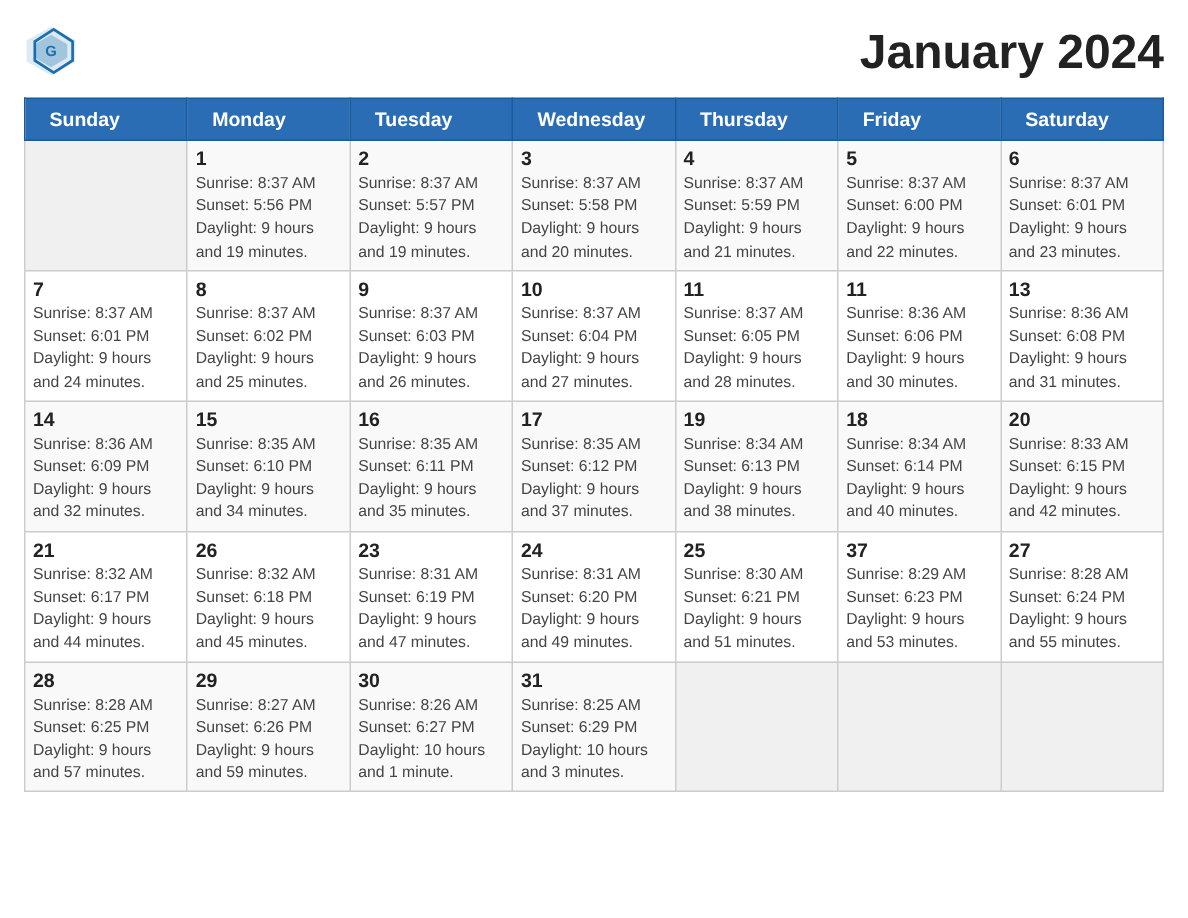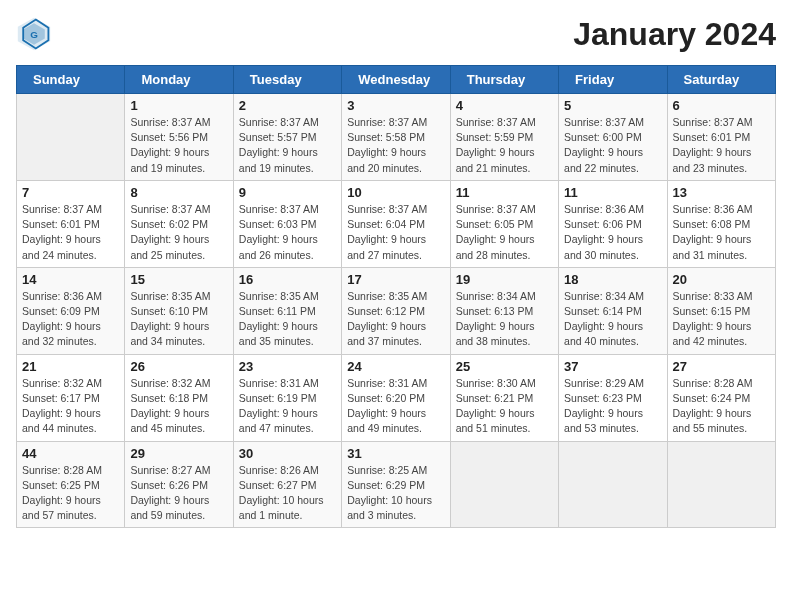--- a/index.html
+++ b/index.html
@@ -224,21 +224,21 @@
           <span class="day-number">37</span>
           <div class="day-info">Sunrise: 8:29 AM<br>Sunset: 6:23 PM<br>Daylight: 9 hours<br>and 53 minutes.</div>
         </td>
         <td>
           <span class="day-number">27</span>
           <div class="day-info">Sunrise: 8:28 AM<br>Sunset: 6:24 PM<br>Daylight: 9 hours<br>and 55 minutes.</div>
         </td>
       </tr>
       <tr>
         <td>
-          <span class="day-number">44</span>
+          <span class="day-number">28</span>
           <div class="day-info">Sunrise: 8:28 AM<br>Sunset: 6:25 PM<br>Daylight: 9 hours<br>and 57 minutes.</div>
         </td>
         <td>
           <span class="day-number">29</span>
           <div class="day-info">Sunrise: 8:27 AM<br>Sunset: 6:26 PM<br>Daylight: 9 hours<br>and 59 minutes.</div>
         </td>
         <td>
           <span class="day-number">30</span>
           <div class="day-info">Sunrise: 8:26 AM<br>Sunset: 6:27 PM<br>Daylight: 10 hours<br>and 1 minute.</div>
         </td>

